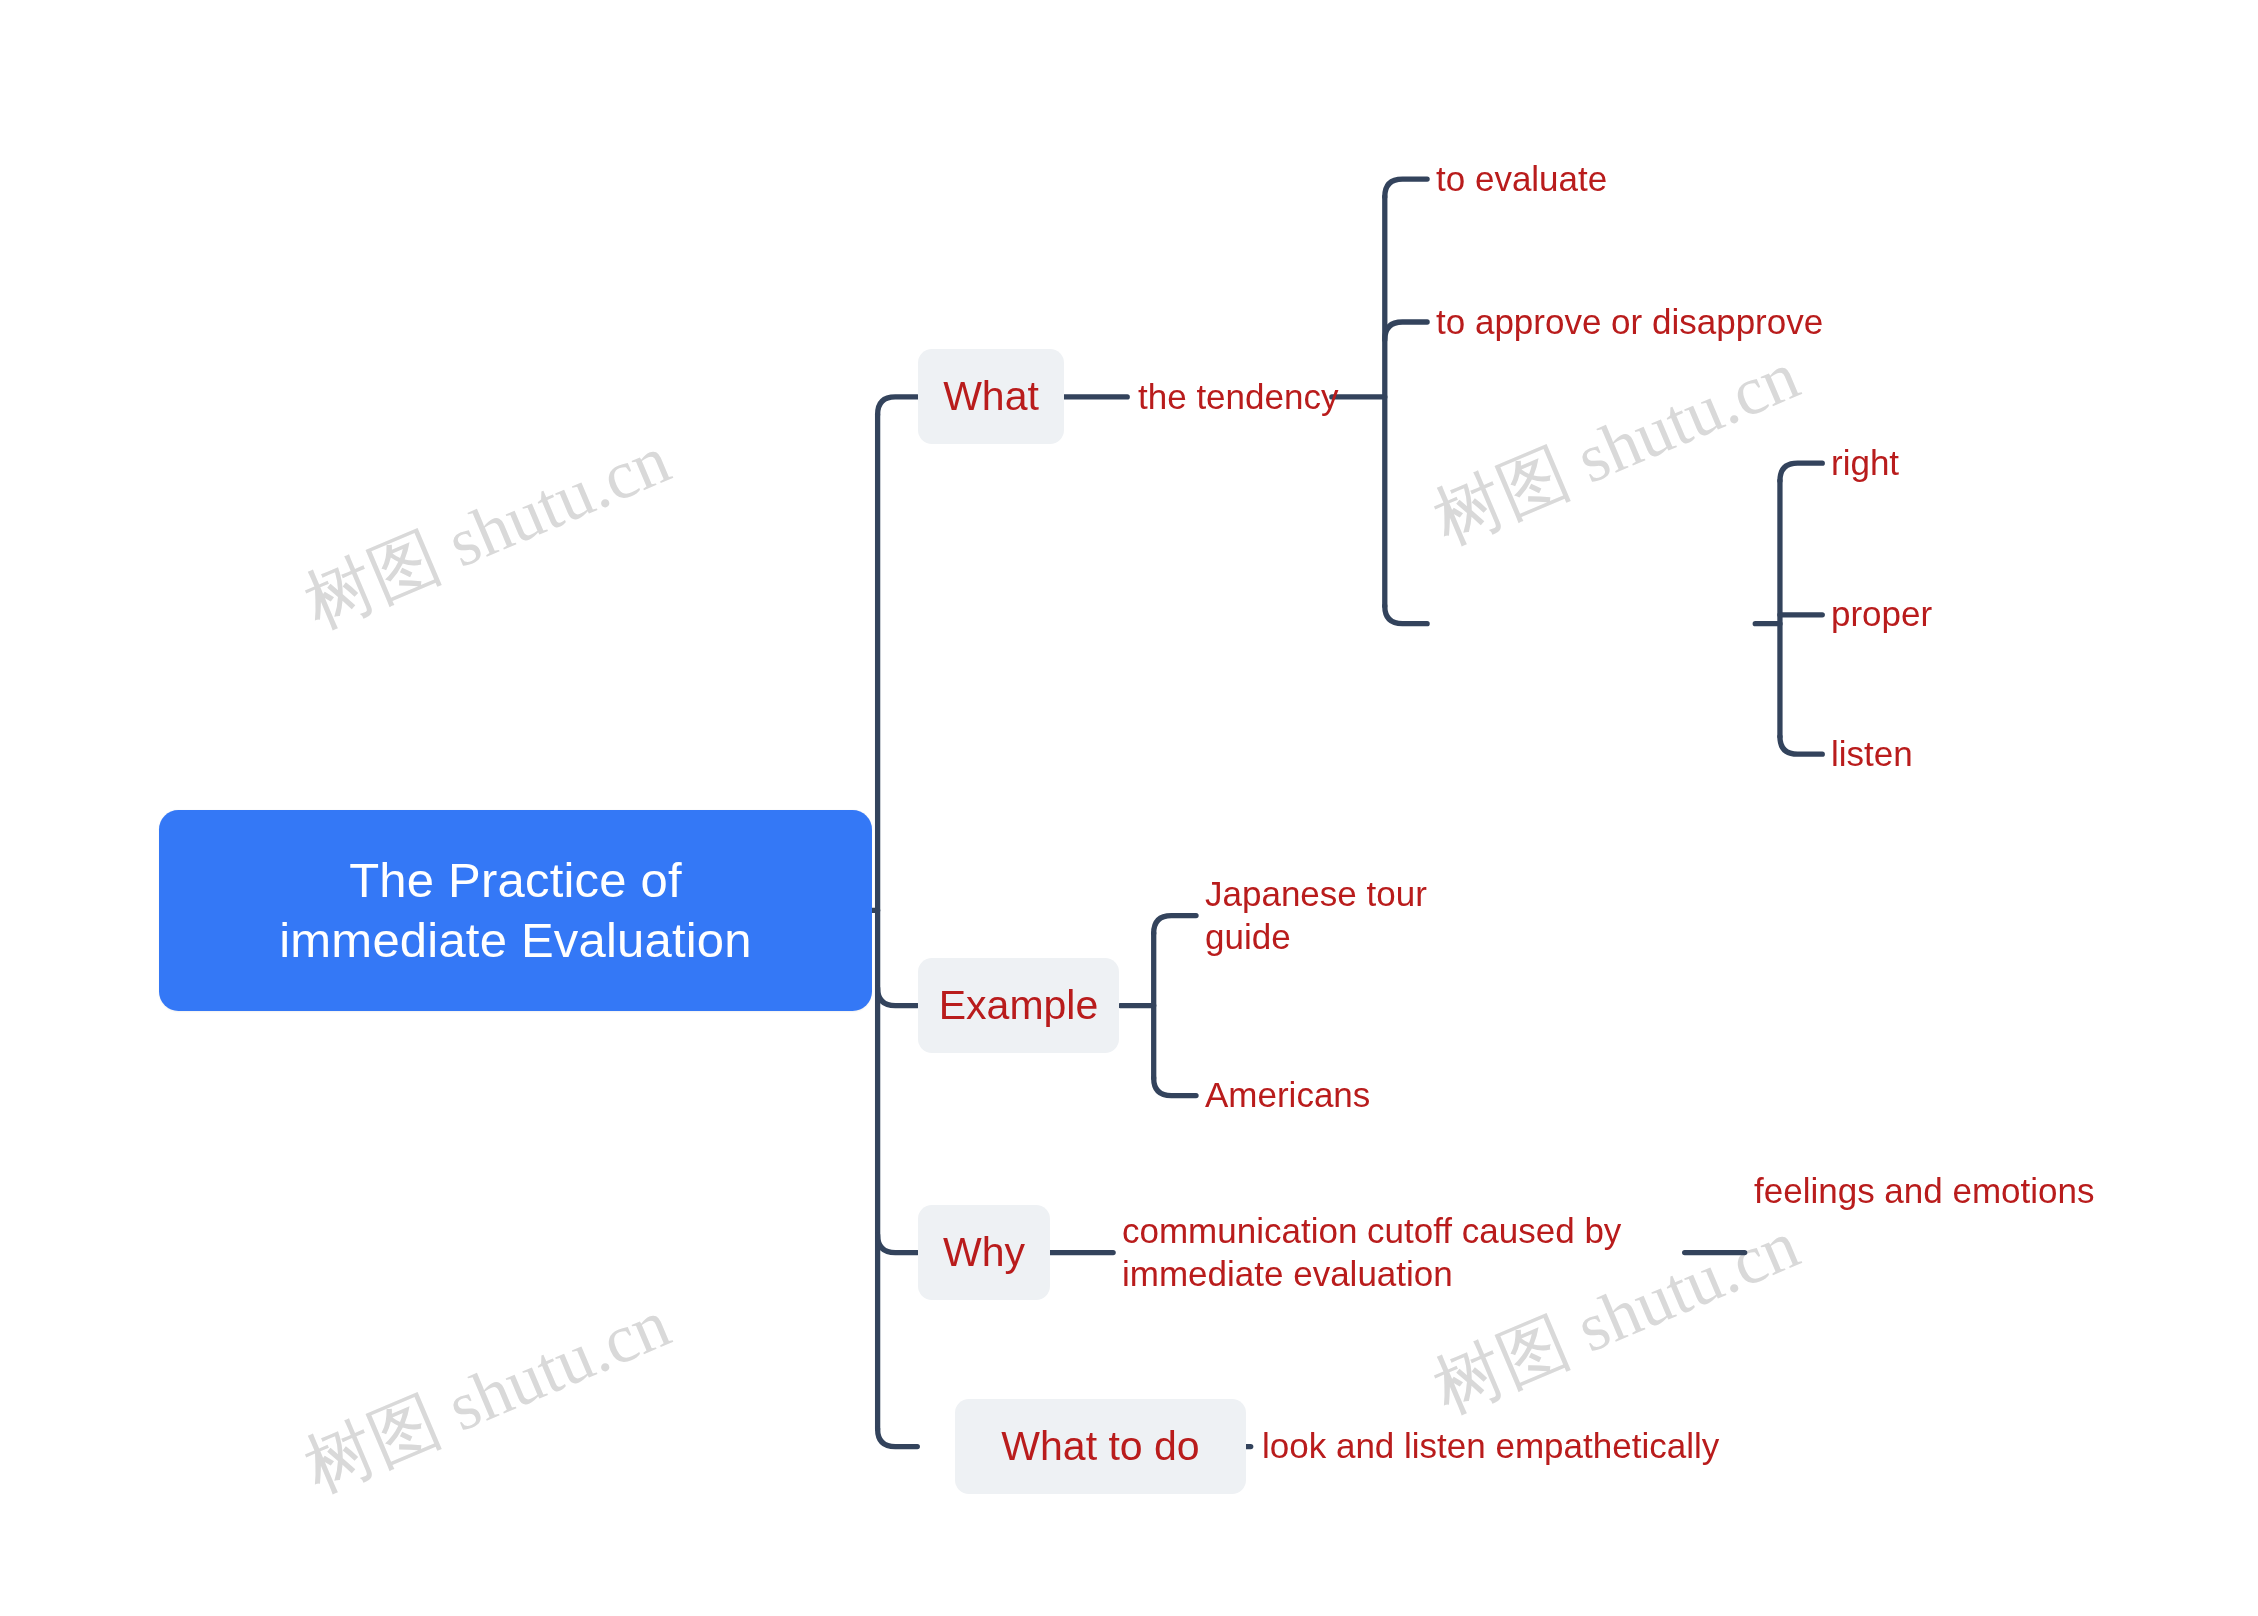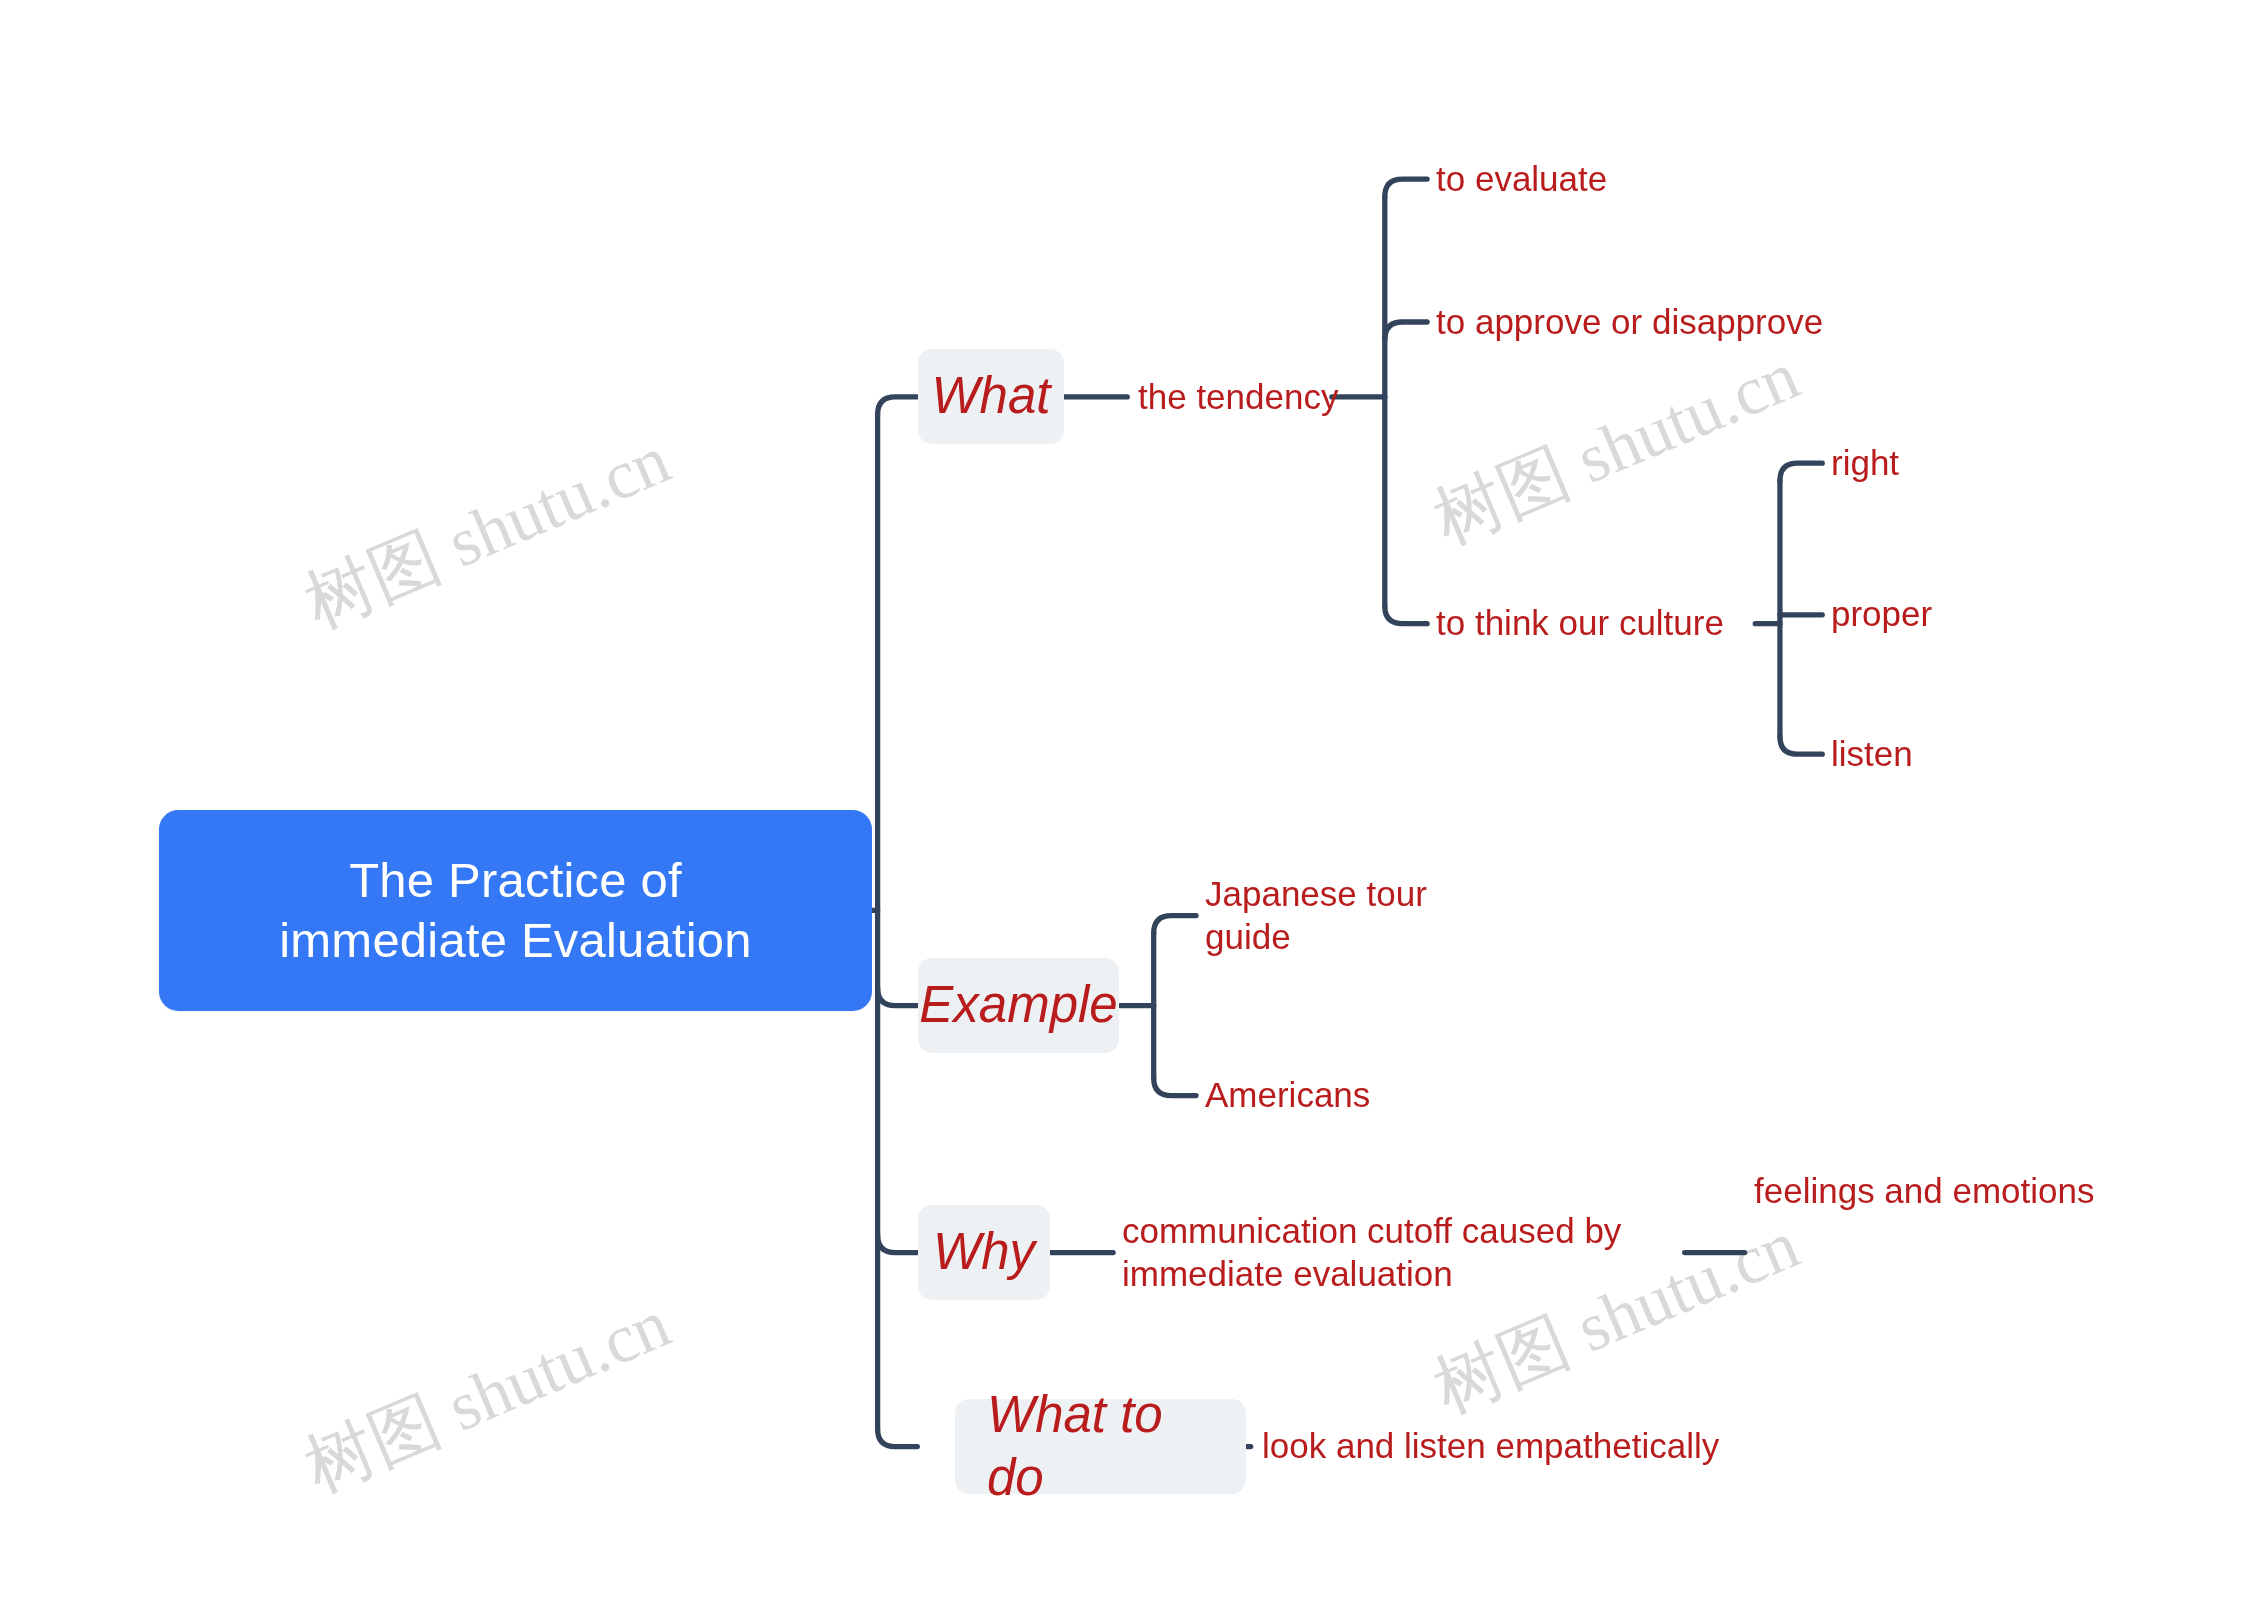--- a/index.html
+++ b/index.html
@@ -71,24 +71,23 @@
     letter-spacing: 0.2px;
     box-shadow: 0 0.9px 1.8px rgba(0,0,0,0.06);
   }
 
   .branch-node {
     background: #eef1f4;
     border-radius: 14px;
     display: flex;
     align-items: center;
     justify-content: center;
-    font-size: 51px;
+    font-size: 41px;
     padding: 0 32px;
     box-sizing: border-box;
-    font-style: italic;
   }
 
   .leaf-node {
     font-size: 35px;
     display: flex;
     align-items: center;
   }
   .leaf-node.two-line {
     align-items: center;
   }
@@ -155,21 +154,20 @@
   <div class="node branch-node" style="left:918px; top:1205px; width:132px; height:95px;">Why</div>
 
   <div class="node branch-node" style="left:918px; top:1399px; width:291px; height:95px;margin-left:37px;">What to do</div>
 
   <div class="node leaf-node" style="left:1138px; top:371px; height:53px;">the tendency</div>
 
   <div class="node leaf-node" style="left:1436px; top:153px; height:53px;">to evaluate</div>
 
   <div class="node leaf-node" style="left:1436px; top:296px; height:53px;">to approve or disapprove</div>
 
-  <div class="node leaf-node" style="left:1436px; top:597px; height:53px;">to think our culture</div>
 
   <div class="node leaf-node" style="left:1831px; top:437px; height:53px;">right</div>
 
   <div class="node leaf-node" style="left:1831px; top:588px; height:53px;">proper</div>
 
   <div class="node leaf-node" style="left:1831px; top:728px; height:53px;">listen</div>
 
   <div class="node leaf-node two-line" style="left:1205px; top:872px; height:88px; width:238px;">Japanese tour
 guide</div>
 

